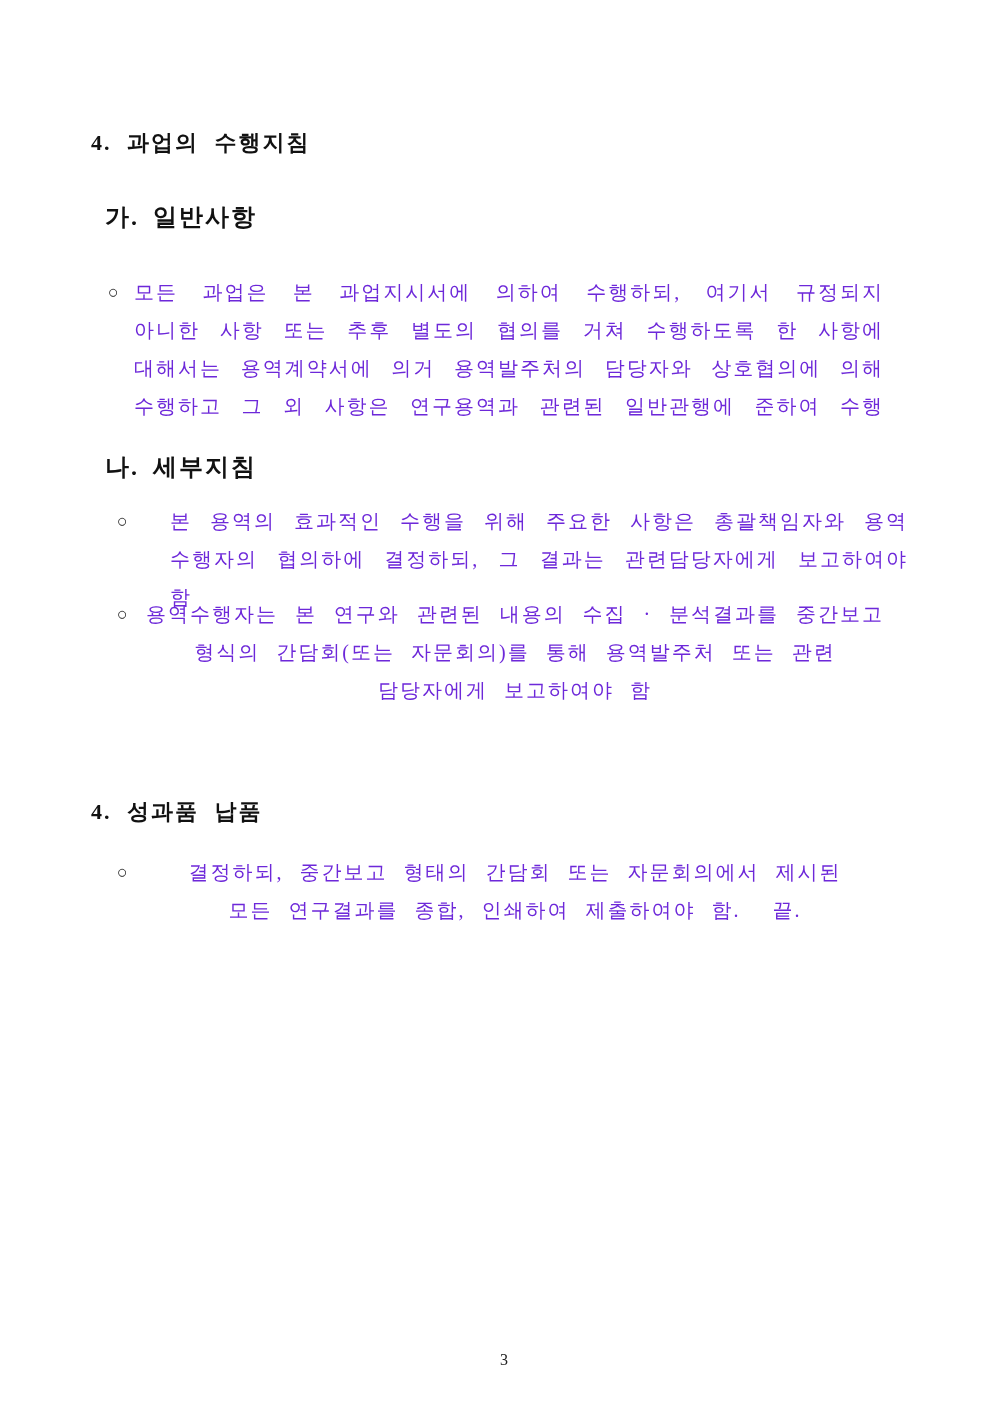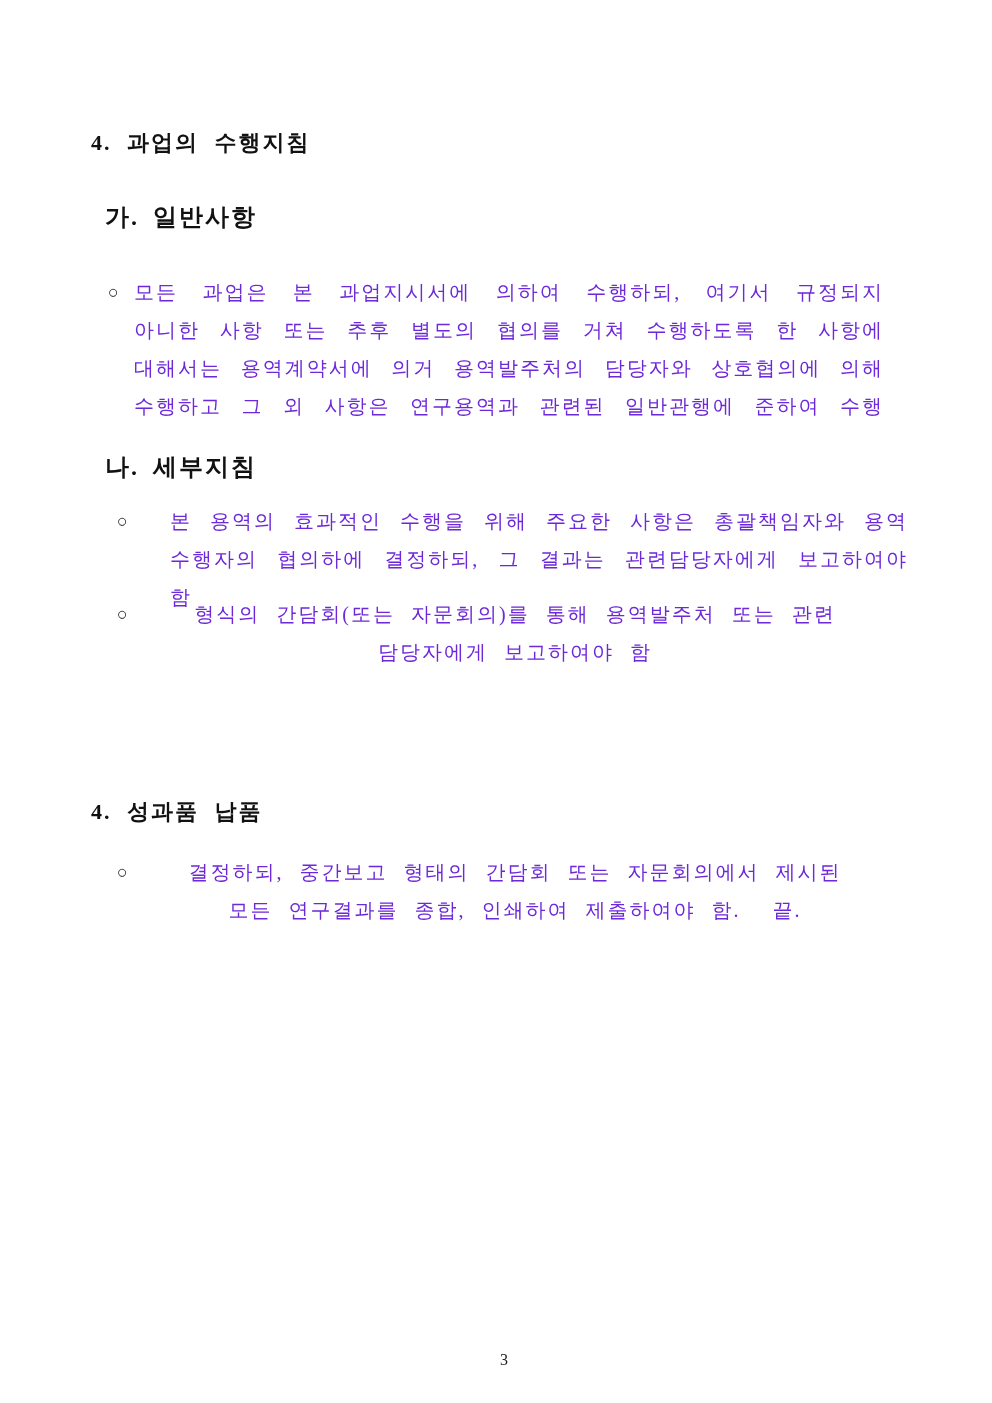--- a/index.html
+++ b/index.html
@@ -79,20 +79,21 @@
   <div class="abs subheading" style="left:105px; top:456px;">나. 세부지침</div>
 
   <div class="abs marker" style="left:117px; top:502px;">○</div>
   <div class="abs lines" style="left:146px; top:502px; width:738px;margin-left:24px;">
     <div class="ln j">본 용역의 효과적인 수행을 위해 주요한 사항은 총괄책임자와 용역</div>
     <div class="ln j">수행자의 협의하에 결정하되, 그 결과는 관련담당자에게 보고하여야 함</div>
   </div>
 
   <div class="abs marker" style="left:117px; top:595px;">○</div>
   <div class="abs lines" style="left:146px; top:595px; width:738px;">
+    <div class="ln j">용역수행자는 본 연구와 관련된 내용의 수집 · 분석결과를 중간보고</div>
     <div class="ln n">형식의 간담회(또는 자문회의)를 통해 용역발주처 또는 관련</div>
     <div class="ln n">담당자에게 보고하여야 함</div>
   </div>
 
   <div class="abs heading" style="left:91px; top:800px;">4. 성과품 납품</div>
 
   <div class="abs marker" style="left:117px; top:853px;">○</div>
   <div class="abs lines" style="left:146px; top:853px; width:738px;">
     <div class="ln n">결정하되, 중간보고 형태의 간담회 또는 자문회의에서 제시된</div>
     <div class="ln n">모든 연구결과를 종합, 인쇄하여 제출하여야 함.  끝.</div>

